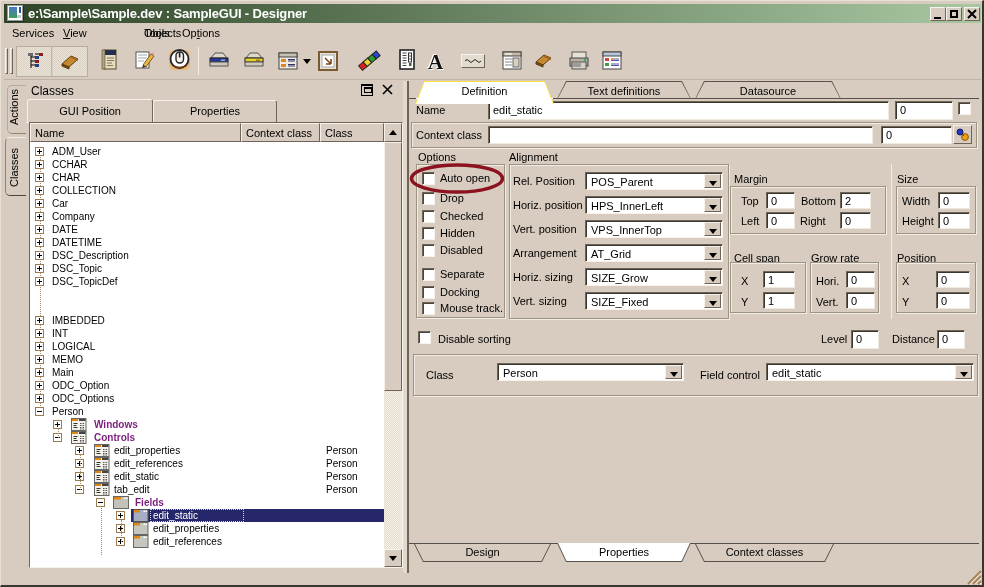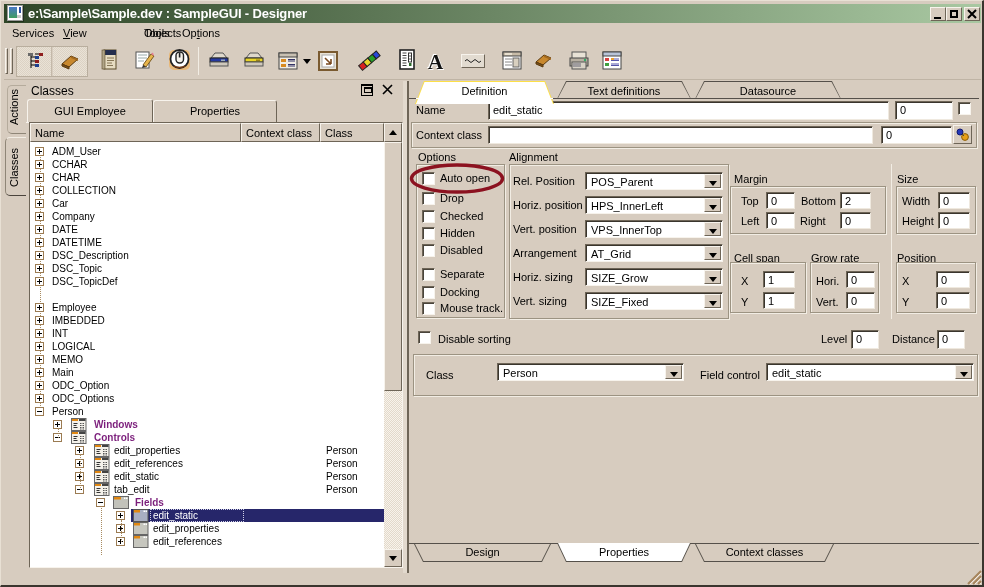--- a/index.html
+++ b/index.html
@@ -179,21 +179,21 @@
       </svg>
 </div>
 <div class="abs" style="left:25px;top:80px;width:382px;height:492px;background:#D7CCBF;">
   <div class="abs" style="left:5px;top:3px;font-size:12px;">Classes</div>
   <div class="abs" style="left:335px;top:3px;width:12px;height:12px;border:1px solid #000;border-top-width:2px;background:#D7CCBF;">
         <div class="abs" style="left:2px;top:1px;width:8px;height:6px;border:1px solid #000;border-top-width:2px;background:#D7CCBF;"></div>
       </div>
   <div class="abs" style="left:355px;top:2px;width:13px;height:13px;"><svg width="13" height="13">
           <path d="M2 2 L11 11 M11 2 L2 11" stroke="#000" stroke-width="1.6"></path>
         </svg></div>
-  <div class="abs" style="left:1px;top:18px;width:126px;height:23px;border-left:1px solid #F7F3EC;border-top:1px solid #F7F3EC;border-right:1px solid #6E6557;background:#D7CCBF;border-radius:3px 3px 0 0;text-align:center;padding-top:5px;z-index:2;">GUI Employee</div>
+  <div class="abs" style="left:1px;top:18px;width:126px;height:23px;border-left:1px solid #F7F3EC;border-top:1px solid #F7F3EC;border-right:1px solid #6E6557;background:#D7CCBF;border-radius:3px 3px 0 0;text-align:center;padding-top:5px;z-index:2;">GUI Position</div>
   <div class="abs" style="left:127px;top:19px;width:124px;height:22px;border-left:1px solid #F7F3EC;border-top:1px solid #F7F3EC;border-right:1px solid #6E6557;background:#D7CCBF;border-radius:3px 3px 0 0;text-align:center;padding-top:4px;">Properties</div>
   <div class="abs" style="left:0px;top:41px;width:380px;height:1px;background:#F7F3EC;"></div>
   <div class="abs" style="left:3px;top:41px;width:374px;height:446px;border:1px solid #6E6557;border-right-color:#F7F3EC;border-bottom-color:#F7F3EC;background:#fff;">
  <div class="abs raised" style="left:0;top:0;width:211px;height:19px;background:#D7CCBF;">
           <span style="position:absolute;left:4px;top:3px;">Name</span>
         </div>
  <div class="abs raised" style="left:211px;top:0;width:79px;height:19px;background:#D7CCBF;">
           <span style="position:absolute;left:4px;top:3px;">Context class</span>
         </div>
  <div class="abs raised" style="left:290px;top:0;width:64px;height:19px;background:#D7CCBF;">
@@ -270,27 +270,20 @@
               <b></b>
             </span>
             <span style="position:absolute;left:22px;top:0;">DSC_Topic</span>
           </div>
 <div class="trow" style="top:133px;">
             <span class="pm plus" style="left:5px;">
               <i></i>
               <b></b>
             </span>
             <span style="position:absolute;left:22px;top:0;">DSC_TopicDef</span>
-          </div>
-<div class="trow" style="top:159px;">
-            <span class="pm plus" style="left:5px;">
-              <i></i>
-              <b></b>
-            </span>
-            <span style="position:absolute;left:22px;top:0;">Employee</span>
           </div>
 <div class="trow" style="top:172px;">
             <span class="pm plus" style="left:5px;">
               <i></i>
               <b></b>
             </span>
             <span style="position:absolute;left:22px;top:0;">IMBEDDED</span>
           </div>
 <div class="trow" style="top:185px;">
             <span class="pm plus" style="left:5px;">

